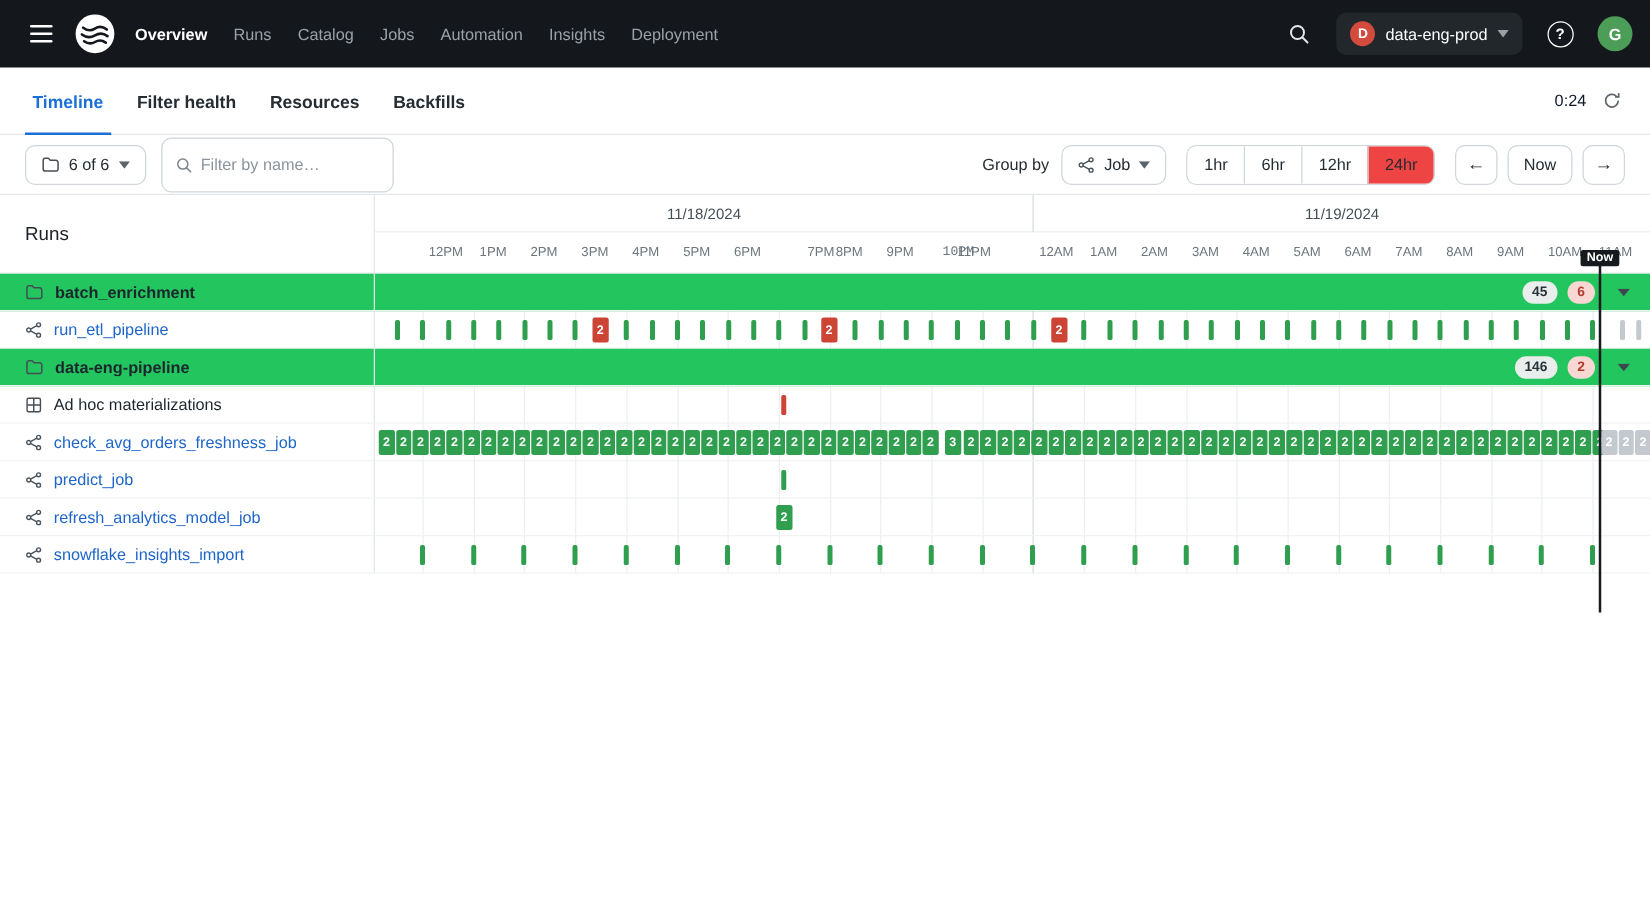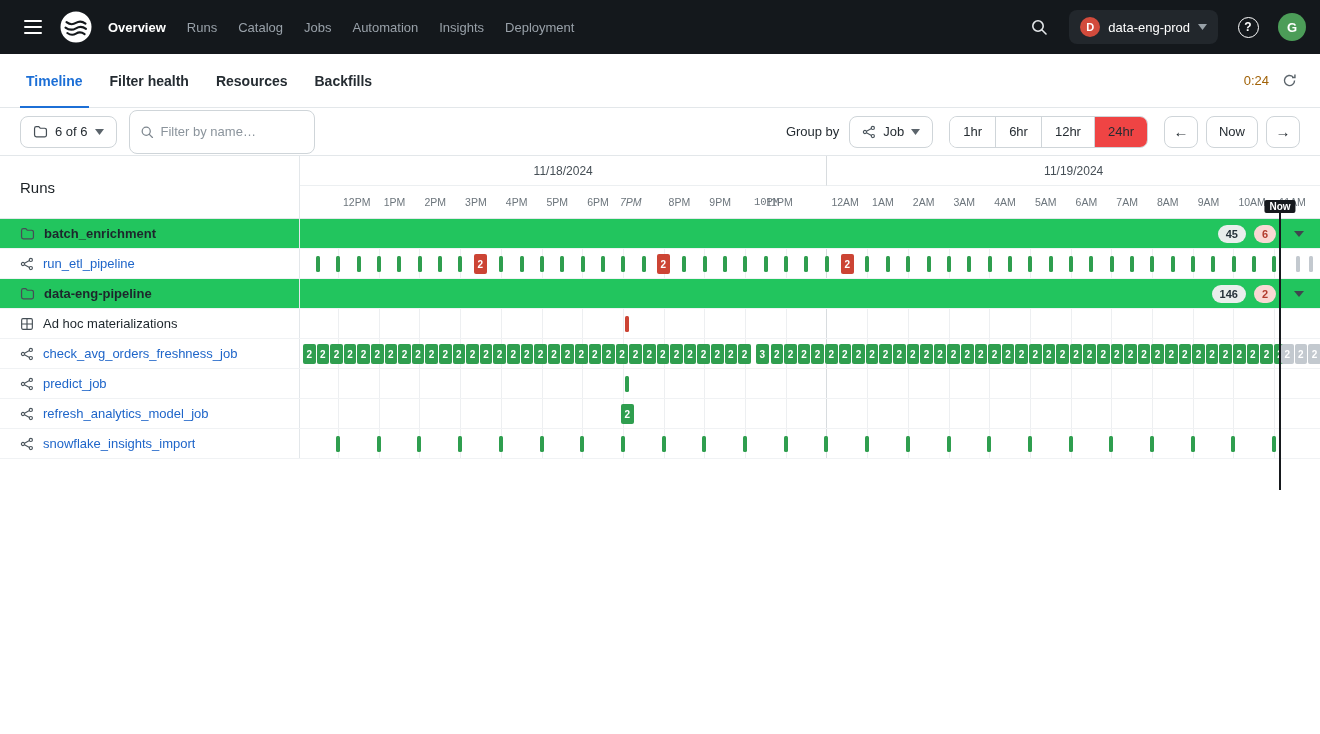--- a/index.html
+++ b/index.html
@@ -22,21 +22,21 @@
 .help-circle{width:21px;height:21px;border:1.6px solid #fff;border-radius:50%;color:#fff;font-size:12px;font-weight:700;display:flex;align-items:center;justify-content:center}
 .avatar{width:28px;height:28px;border-radius:50%;background:#4c9d58;color:#fff;font-size:13px;font-weight:700;display:flex;align-items:center;justify-content:center;cursor:pointer}
 
 
 .tabbar{height:54px;border-bottom:1px solid #e3e7ea;display:flex;align-items:stretch;padding:0 20px}
 .tabs{display:flex;gap:15px}
 .tab{position:relative;display:flex;align-items:center;padding:0 6px;font-size:14px;font-weight:600;color:#252c32;cursor:pointer;white-space:nowrap}
 .tab.active{color:#1c6fd6}
 .tab.active::after{content:"";position:absolute;left:0;right:0;bottom:-1px;height:2px;background:#1c6fd6}
 .tabbar-right{margin-left:auto;display:flex;align-items:center;gap:9px}
-.countdown{font-size:13px;color:#a16207}
+.countdown{font-size:13px;color:#0f172a}
 
 
 .toolbar{height:48px;border-bottom:1px solid #e3e7ea;display:flex;align-items:center;padding:0 20px;gap:12px}
 .btn{display:inline-flex;align-items:center;gap:7px;height:32px;padding:0 12px;border:1px solid #cfd5d9;border-radius:8px;background:#fff;font-size:13px;color:#252c32;cursor:pointer;white-space:nowrap;font-family:inherit}
 .filter-wrap{display:flex;align-items:center;gap:7px;width:186px;height:44px;border:1px solid #cfd5d9;border-radius:8px;padding:0 10px;background:#fff}
 .filter-wrap input{border:0;outline:0;width:100%;font-size:13px;font-family:inherit;color:#252c32;background:transparent}
 .filter-wrap input::placeholder{color:#8b949c}
 .toolbar-right{margin-left:auto;display:flex;align-items:center;gap:16px}
 .groupby{display:flex;align-items:center;gap:10px;font-size:13px;color:#252c32}
 .segmented{display:flex;border:1px solid #cfd5d9;border-radius:8px;overflow:hidden;background:#fff}
@@ -216,21 +216,21 @@
     <div class="tl-header-chart">
         <div class="date-cell" style="left: 0px; width: 526.4px;">11/18/2024</div>
         <div class="date-cell second" style="left: 526.4px; width: 493.6px;">11/19/2024</div>
         <span class="hour-label" style="left: 43px;">12PM</span>
         <span class="hour-label" style="left: 83.7px;">1PM</span>
         <span class="hour-label" style="left: 124.4px;">2PM</span>
         <span class="hour-label" style="left: 165.1px;">3PM</span>
         <span class="hour-label" style="left: 205.8px;">4PM</span>
         <span class="hour-label" style="left: 246.5px;">5PM</span>
         <span class="hour-label" style="left: 287.2px;">6PM</span>
-        <span class="hour-label" style="left: 320px; font-style: italic;">7PM</span>
+        <span class="hour-label" style="left: 346px;">7PM</span>
         <span class="hour-label" style="left: 368.6px;">8PM</span>
         <span class="hour-label" style="left: 409.3px;">9PM</span>
         <span class="hour-label" style="left: 454px; font-family: Liberation Mono, monospace;">10PM</span>
         <span class="hour-label" style="left: 466px; text-align: right;">11PM</span>
         <span class="hour-label" style="left: 531.4px;">12AM</span>
         <span class="hour-label" style="left: 572.1px;">1AM</span>
         <span class="hour-label" style="left: 612.8px;">2AM</span>
         <span class="hour-label" style="left: 653.5px;">3AM</span>
         <span class="hour-label" style="left: 694.2px;">4AM</span>
         <span class="hour-label" style="left: 734.9px;">5AM</span>

